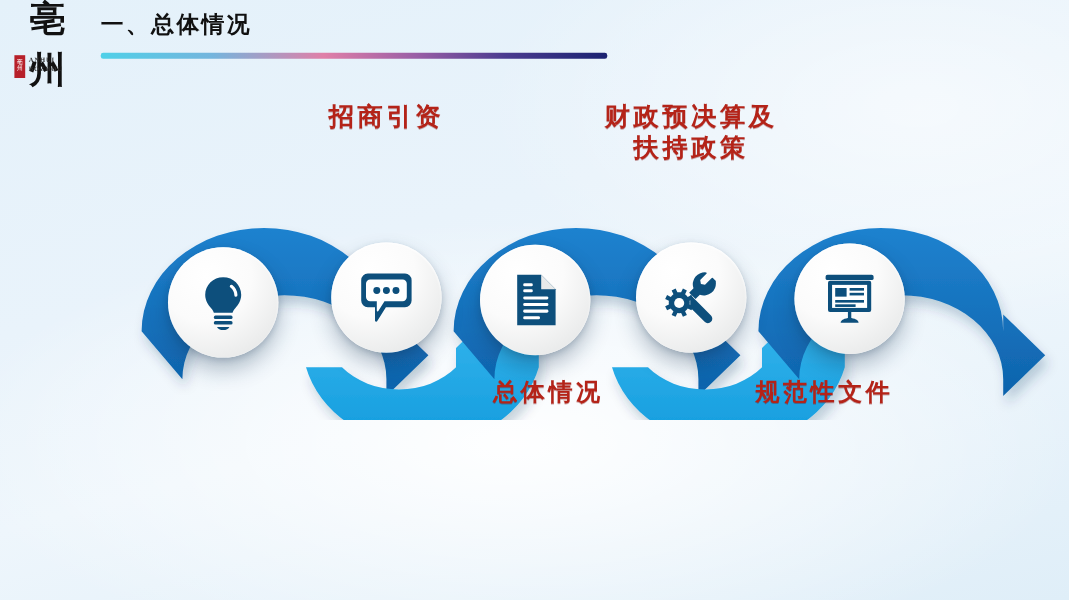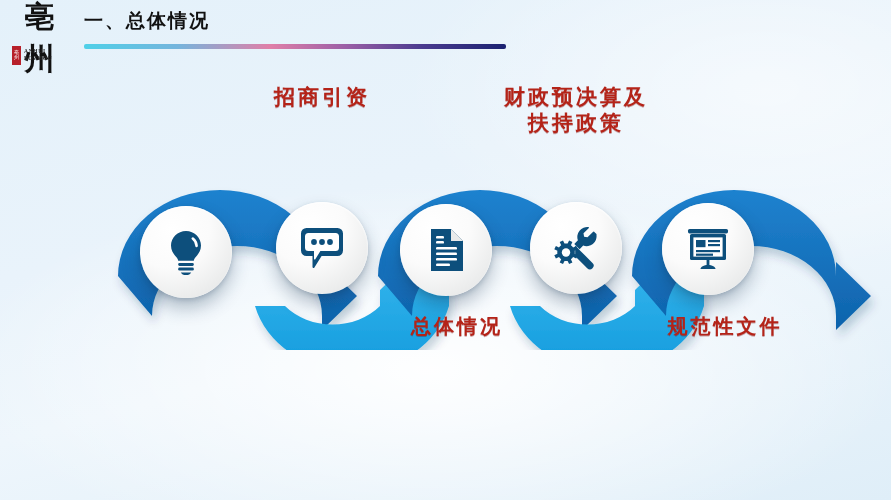--- a/index.html
+++ b/index.html
@@ -60,21 +60,21 @@
     letter-spacing:3px;
     text-shadow:0 1px 0 rgba(120,10,10,.35);
   }
   .cap-top{font-size:21px;}
   .cap-bot{font-size:20px;}
 
   #cap-top-1{left:232px;top:84px;width:180px;}
   #cap-top-2{left:476px;top:84px;width:200px;}
   #cap-bot-1{left:104px;top:314px;width:176px;}
   #cap-bot-2{left:366px;top:314px;width:182px;}
-  #cap-bot-3{left:634px;top:314px;width:182px;}
+  #cap-bot-3{left:596px;top:314px;width:182px;}
 
   
   .wave{position:absolute;left:0;top:150px;width:891px;height:200px;}
 
   
   .node{
     position:absolute;width:92px;height:92px;border-radius:50%;
     background:
       radial-gradient(circle at 34% 26%, #ffffff 0%, #fbfbfb 42%, #eceded 74%, #dfe1e2 100%);
     box-shadow:

